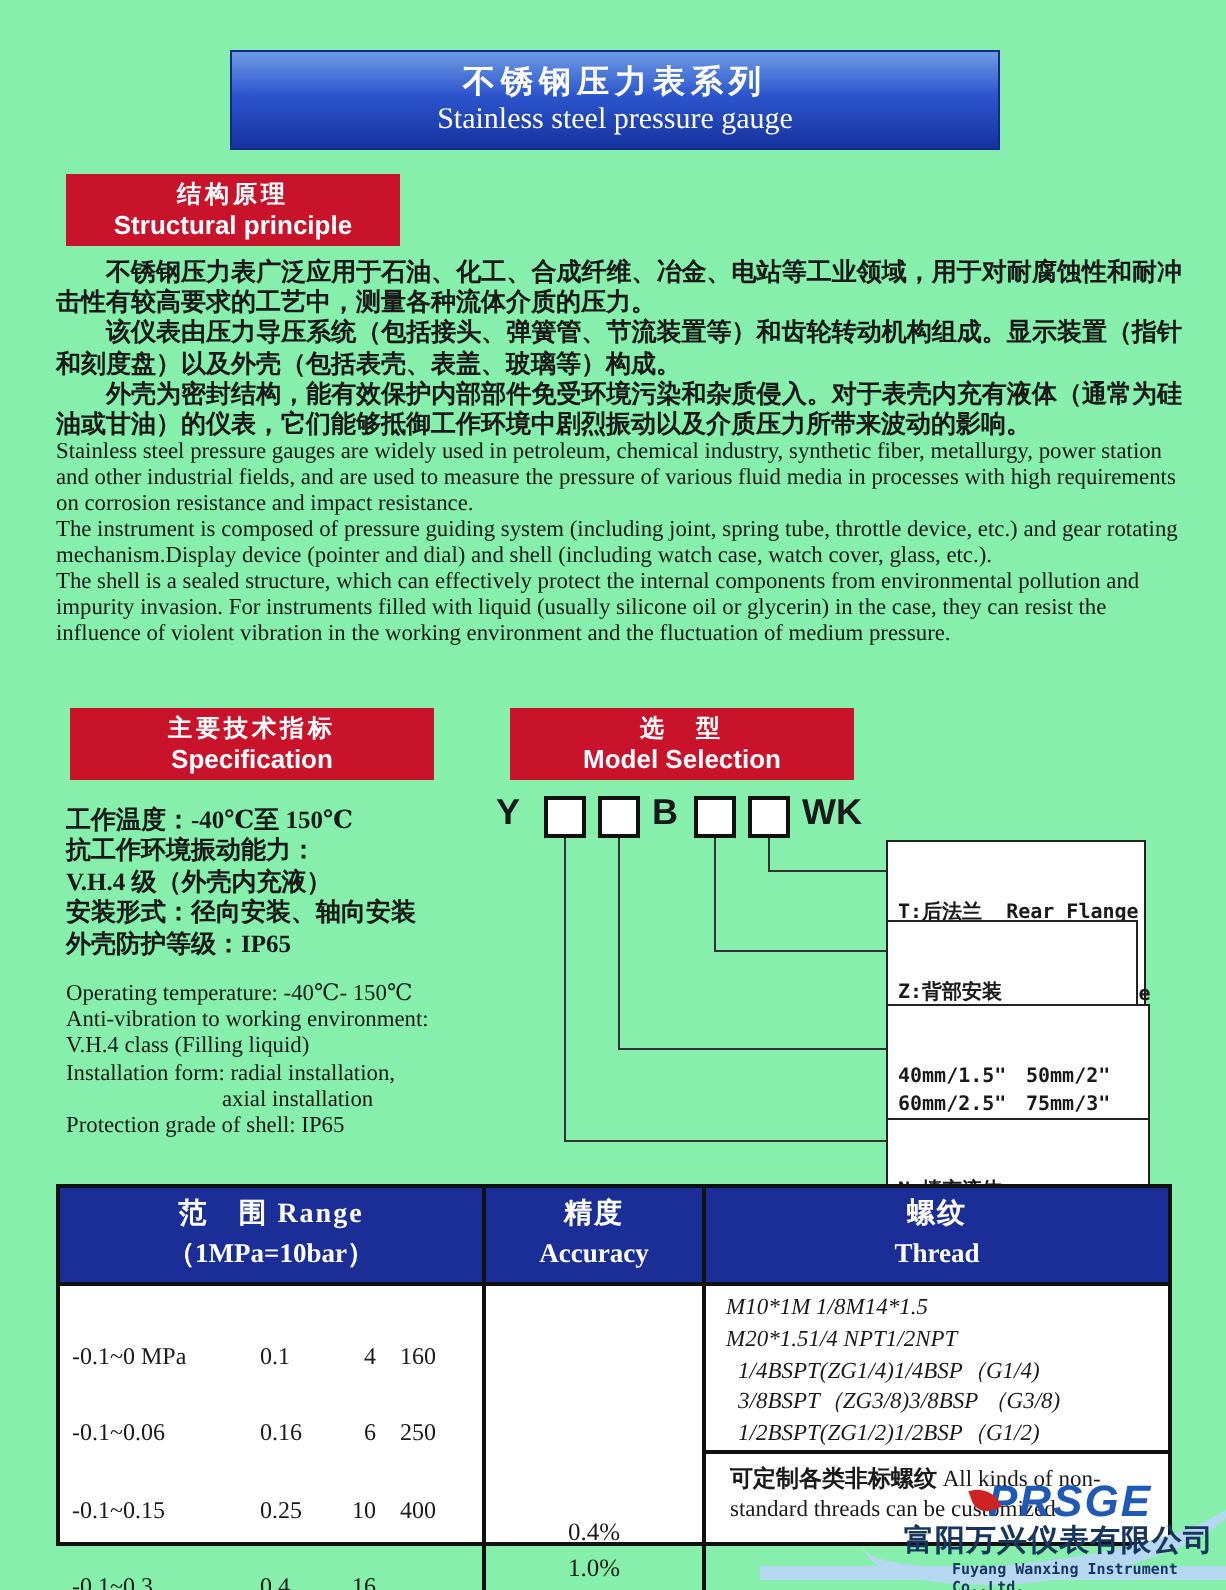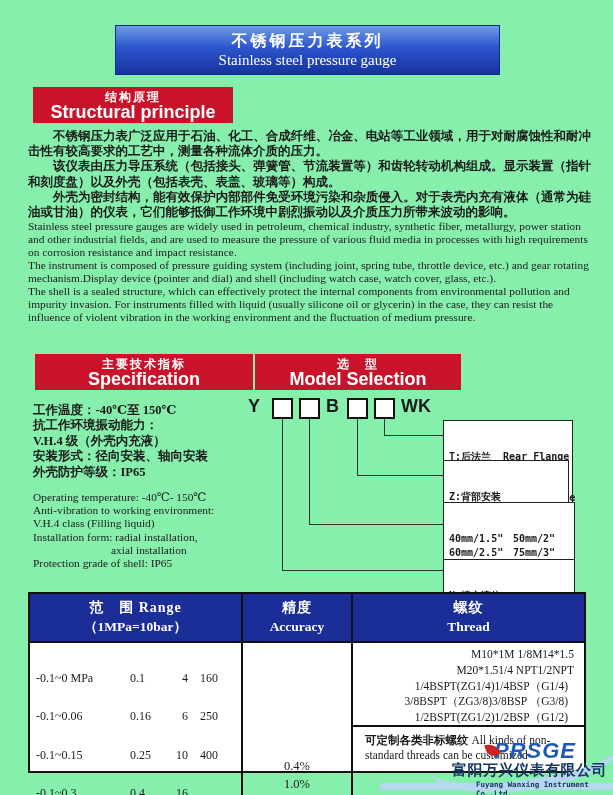--- a/index.html
+++ b/index.html
@@ -15,24 +15,24 @@
     background:linear-gradient(180deg,#6e9ce4 0%,#2c55cd 45%,#16339f 100%);
     border:1px solid #12298a; text-align:center; color:#fff;
   }
   .header-zh { font-family:"Liberation Sans","DejaVu Sans",sans-serif; font-weight:bold; font-size:16px; letter-spacing:3px; margin-top:5px; }
   .header-en { font-size:15px; }
 
   
   .badge { position:absolute; background:#c9132b; color:#fff; text-align:center;
     font-family:"Liberation Sans","DejaVu Sans",sans-serif; font-weight:bold; padding-top:3px; }
   .badge .zh { font-size:12px; letter-spacing:2px; line-height:15px; }
-  .badge .en { font-size:18px; line-height:15px; }
-  #badge-structural { left:33px; top:87px; width:200px; height:36px; }
-  #badge-spec { left:35px; top:354px; width:218px; height:36px; }
-  #badge-model { left:255px; top:354px; width:206px; height:36px; }
+  .badge .en { font-size:13px; line-height:15px; }
+  #badge-structural { left:33px; top:87px; width:167px; height:36px; }
+  #badge-spec { left:35px; top:354px; width:182px; height:36px; }
+  #badge-model { left:255px; top:354px; width:172px; height:36px; }
 
   
   .text-block { position:absolute; left:28px; top:129px; width:563px; }
   .zh-para { font-size:12.5px; line-height:15.2px; font-weight:bold; text-indent:2em; text-align:justify; }
   .en-para { font-size:11.4px; line-height:12.9px; }
 
   
   .spec-zh { position:absolute; left:33px; top:403px; font-size:12.5px; line-height:15.4px; font-weight:bold; }
   .spec-en { position:absolute; left:33px; top:491px; font-size:11.4px; line-height:13.2px; }
   .spec-en .indent { padding-left:78px; }
@@ -55,21 +55,21 @@
   .th-line1 { font-size:14px; letter-spacing:1px; line-height:20px; }
   .th-line2 { font-size:13.5px; line-height:18px; }
   .td-cell { position:relative; }
   .range-body { padding:4px 0 0 6px; }
   .range-row { display:grid; grid-template-columns:94px 34px 24px 40px; font-size:12px; line-height:14.4px;margin-top:24px; }
   .range-row .c3 { text-align:right; }
   .range-row .c4 { text-align:left; padding-left:12px; }
   .acc-body { display:flex; flex-direction:column; justify-content:center; align-items:center;
     height:100%; font-size:12.5px; line-height:18.5px; padding-bottom:10px; }
   .thread-list { height:84px; border-bottom:2px solid #111; padding:4px 10px 0; font-size:11.5px; }
-  .thread-row { display:flex; justify-content:flex-end; line-height:15.8px; }
+  .thread-row { display:flex; justify-content:flex-start; line-height:15.8px;font-style:italic; }
   .thread-row.two { padding:0 6px; }
   .thread-note { padding:6px 8px 0 12px; font-size:11.5px; line-height:15px; }
   .thread-note .nzh { font-weight:bold; }
 
   
   .logo-swoosh { position:absolute; left:430px; top:728px; width:190px; height:62px;
     border-radius:50%; border-bottom:10px solid #b5d7ef; transform:rotate(-8deg); z-index:4; }
   .logo-strip { position:absolute; left:380px; top:783px; width:233px; height:7px; background:#b5d7ef; z-index:4; }
   .logo-accent { position:absolute; left:486px; top:743px; width:13px; height:13px; background:#cf2323;
     border-radius:0 100% 0 60%; transform:rotate(-20deg); z-index:7; }

